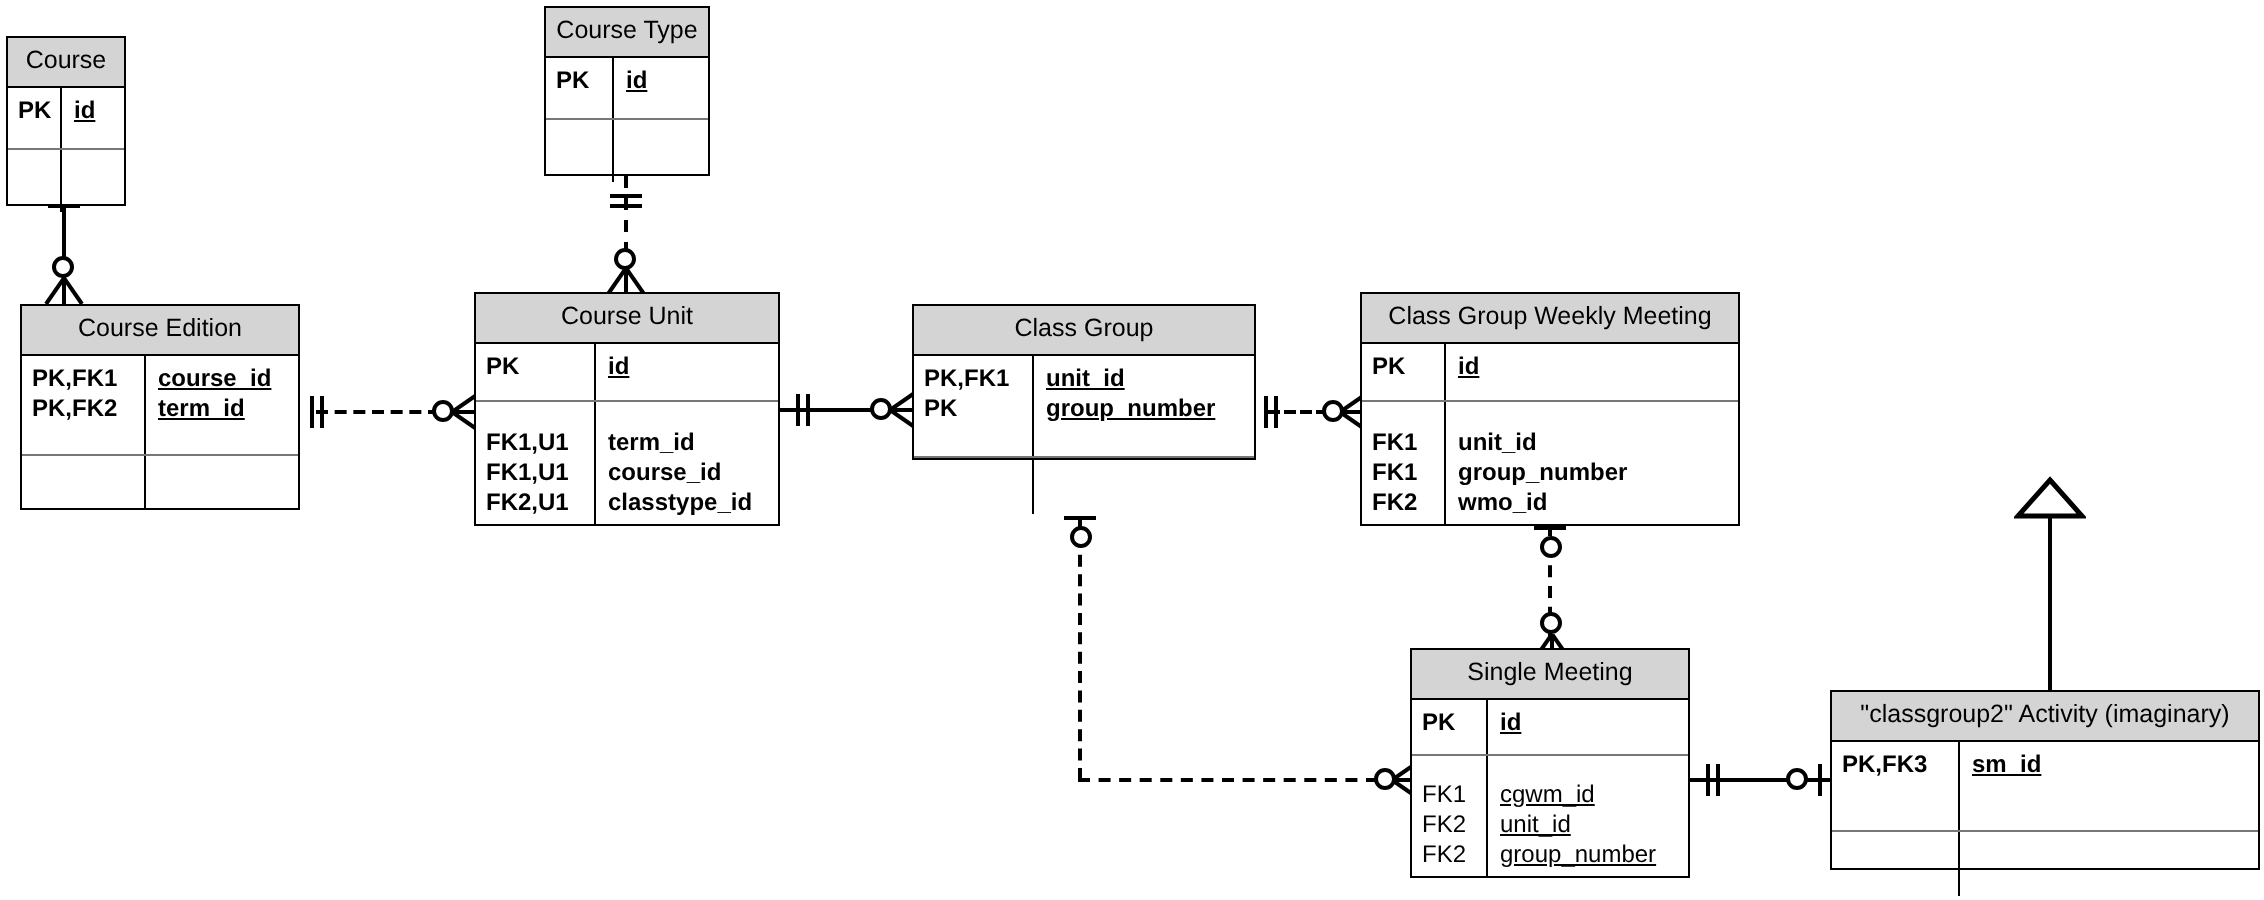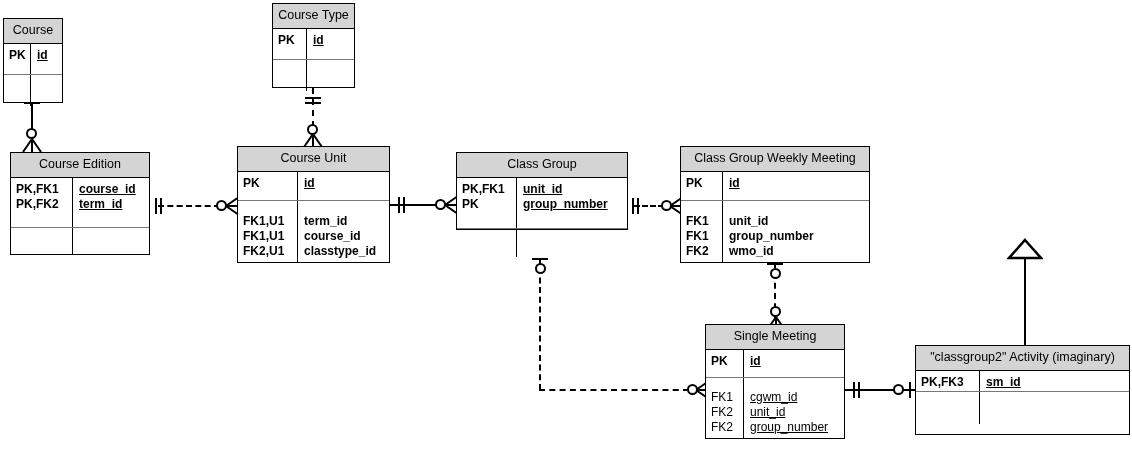--- a/index.html
+++ b/index.html
@@ -310,21 +310,21 @@
       <div class="col-attr" style="padding-top:12px;text-decoration:underline;">
         <span class="row-line">cgwm_id</span>
         <span class="row-line">unit_id</span>
         <span class="row-line">group_number</span>
       </div>
     </div>
   </div>
 
   <div class="entity" style="left:915px;top:345px;width:215px;height:90px;">
     <div class="ent-title">"classgroup2" Activity (imaginary)</div>
-    <div class="ent-section" style="height:20px;">
+    <div class="ent-section" style="height:44px;">
       <div class="col-key bold" style="width:64px;">
         <span class="row-line">PK,FK3</span>
       </div>
       <div class="col-attr bold underline">
         <span class="row-line">sm_id</span>
       </div>
     </div>
     <div class="ent-section" style="height:33px;">
       <div class="col-key" style="width:64px;">
         <span class="row-line"></span>

